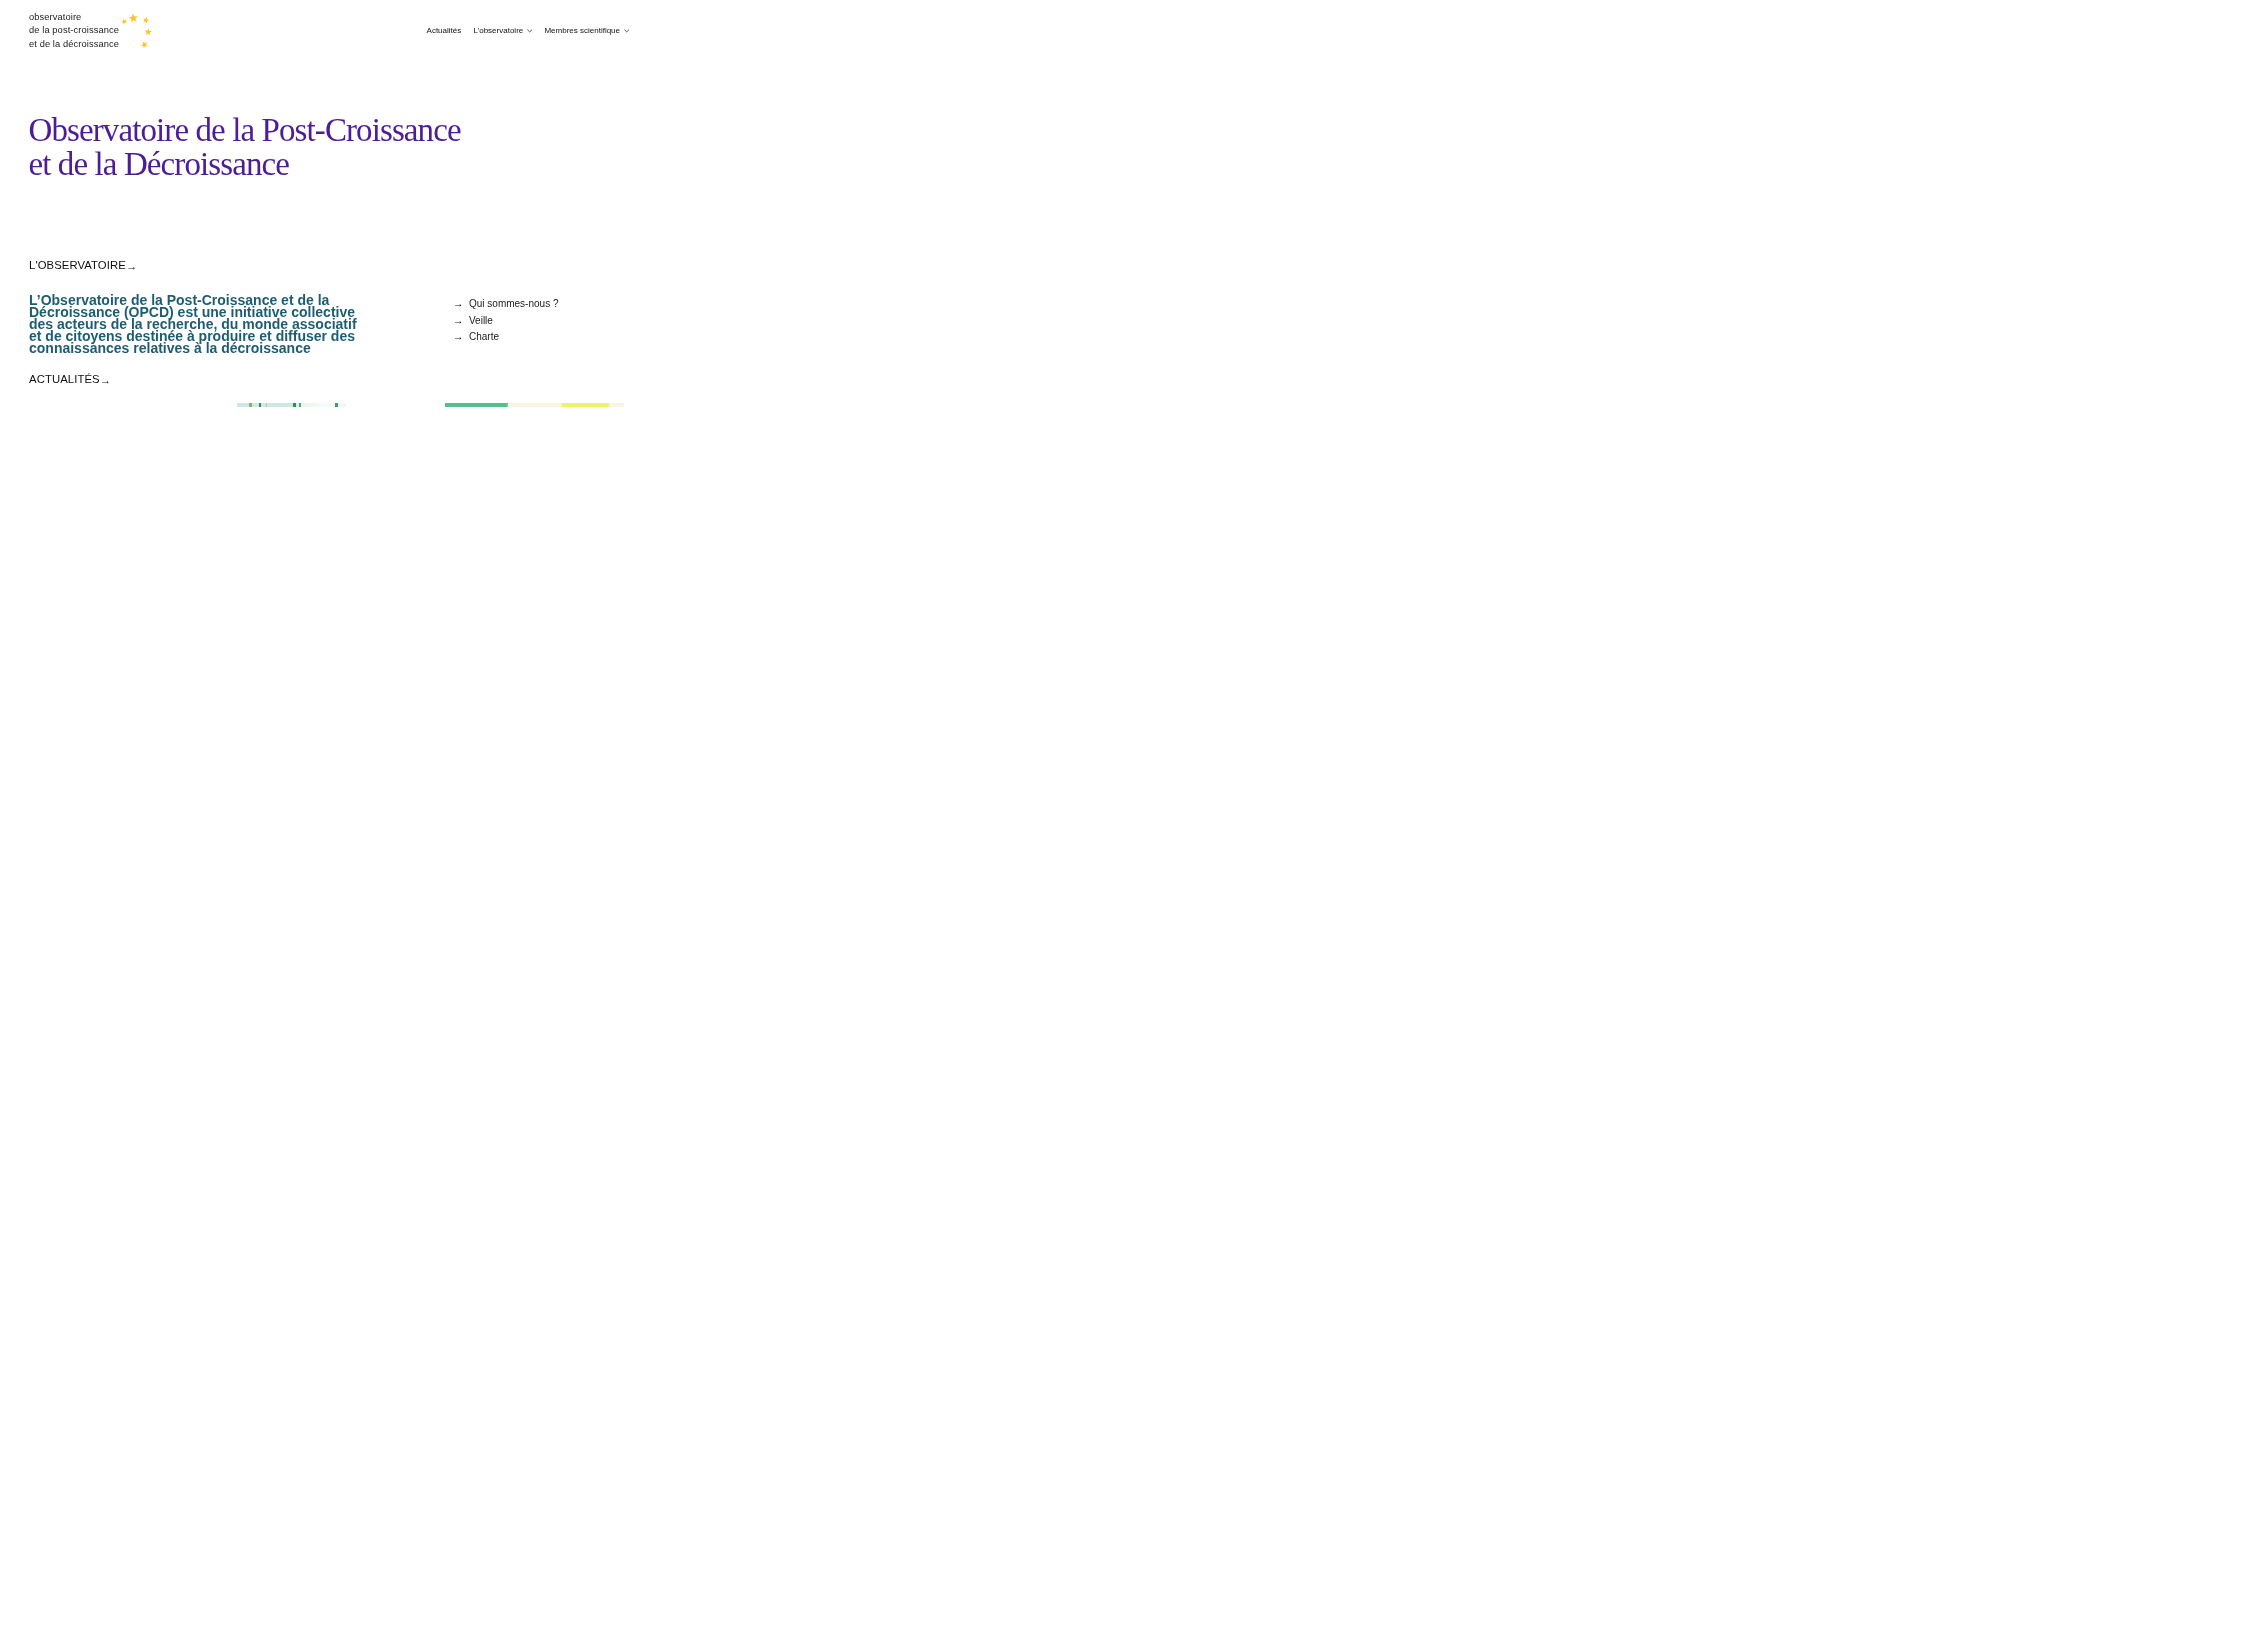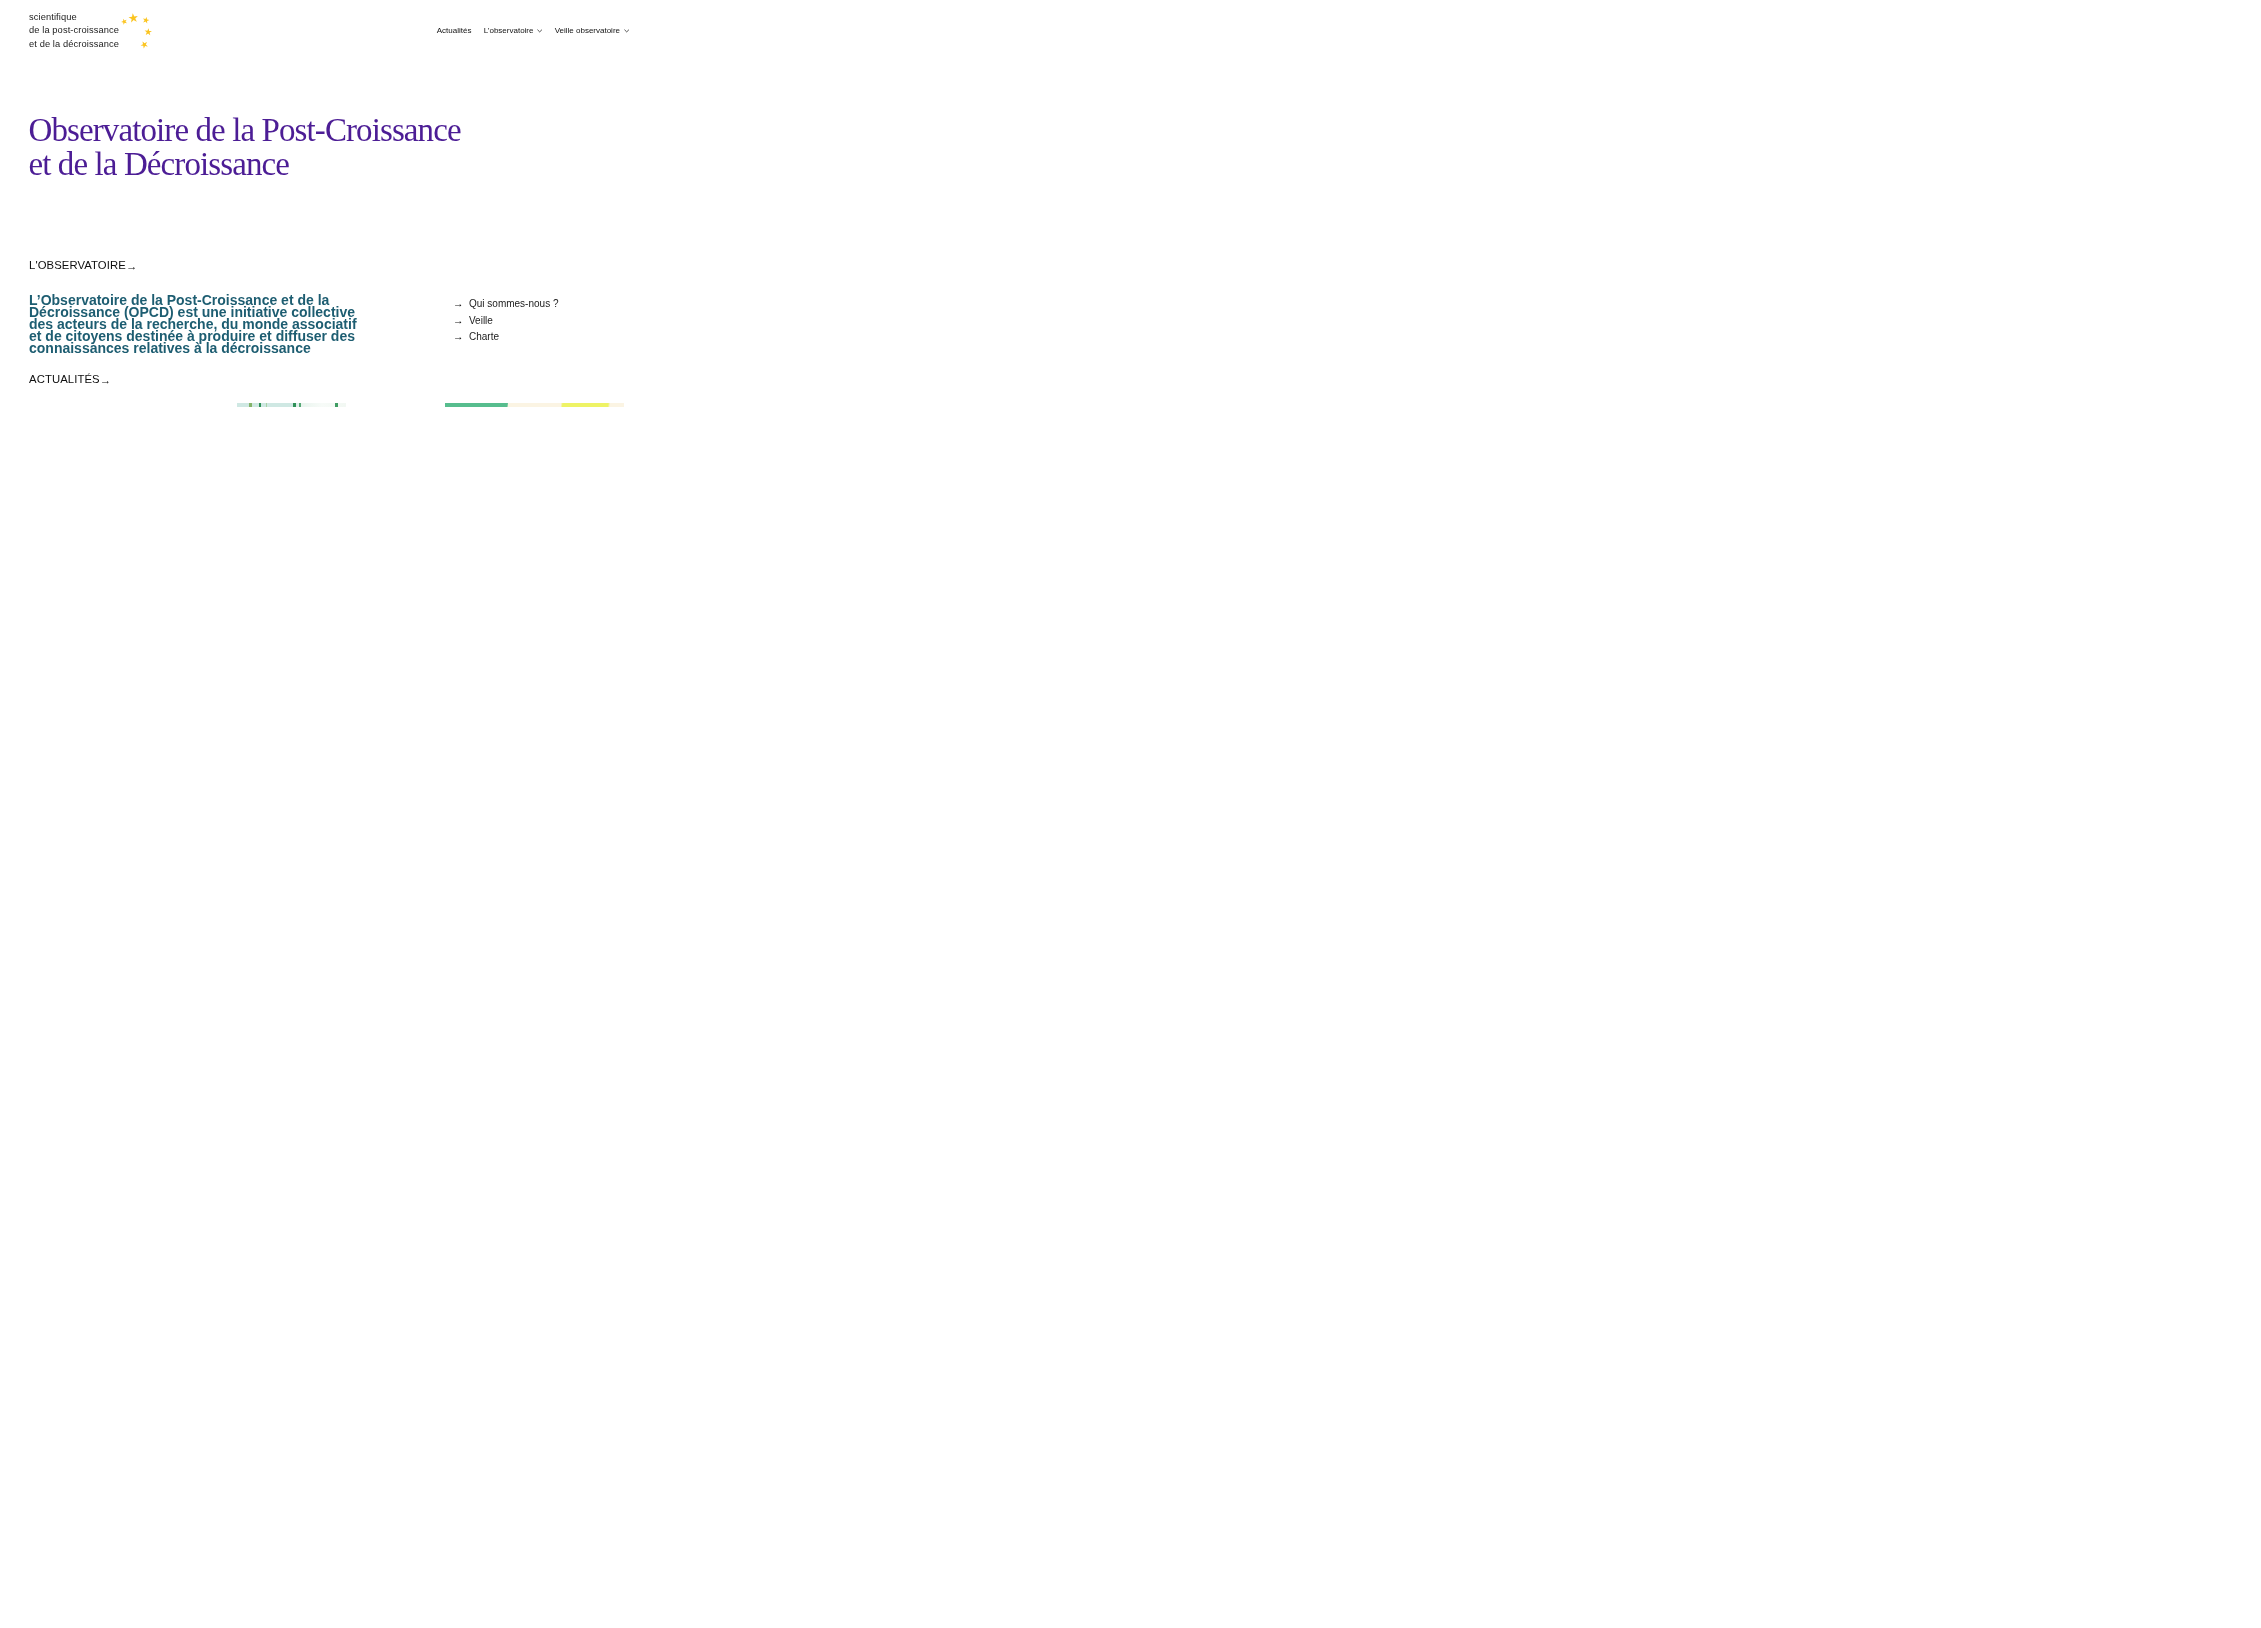--- a/index.html
+++ b/index.html
@@ -88,21 +88,21 @@
   }
 </style>
 </head>
 <body>
 
 <div class="page">
 
   <header>
     <a class="logo">
       <div class="logo-text">
-        <div>scientifique</div>
+        <div>observatoire</div>
         <div>de la post-croissance</div>
         <div>et de la décroissance</div>
       </div>
       <div class="logo-stars">
         <span class="star star1">★</span>
         <span class="star star2">★</span>
         <span class="star star3">★</span>
         <span class="star star4">★</span>
         <span class="star star5">★</span>
       </div>
@@ -112,21 +112,21 @@
       <a>
         <span>Actualités</span>
       </a>
       <a>
         <span>L’observatoire</span>
         <svg class="chev" width="5.4" height="3.6" viewBox="0 0 12 8">
             <polyline points="1,1.5 6,6.5 11,1.5" fill="none" stroke="#111" stroke-width="1.6"></polyline>
           </svg>
       </a>
       <a>
-        <span>Veille observatoire</span>
+        <span>Membres scientifique</span>
         <svg class="chev" width="5.4" height="3.6" viewBox="0 0 12 8">
             <polyline points="1,1.5 6,6.5 11,1.5" fill="none" stroke="#111" stroke-width="1.6"></polyline>
           </svg>
       </a>
     </nav>
   </header>
 
   <main>
 
     <h1 class="hero-title">

